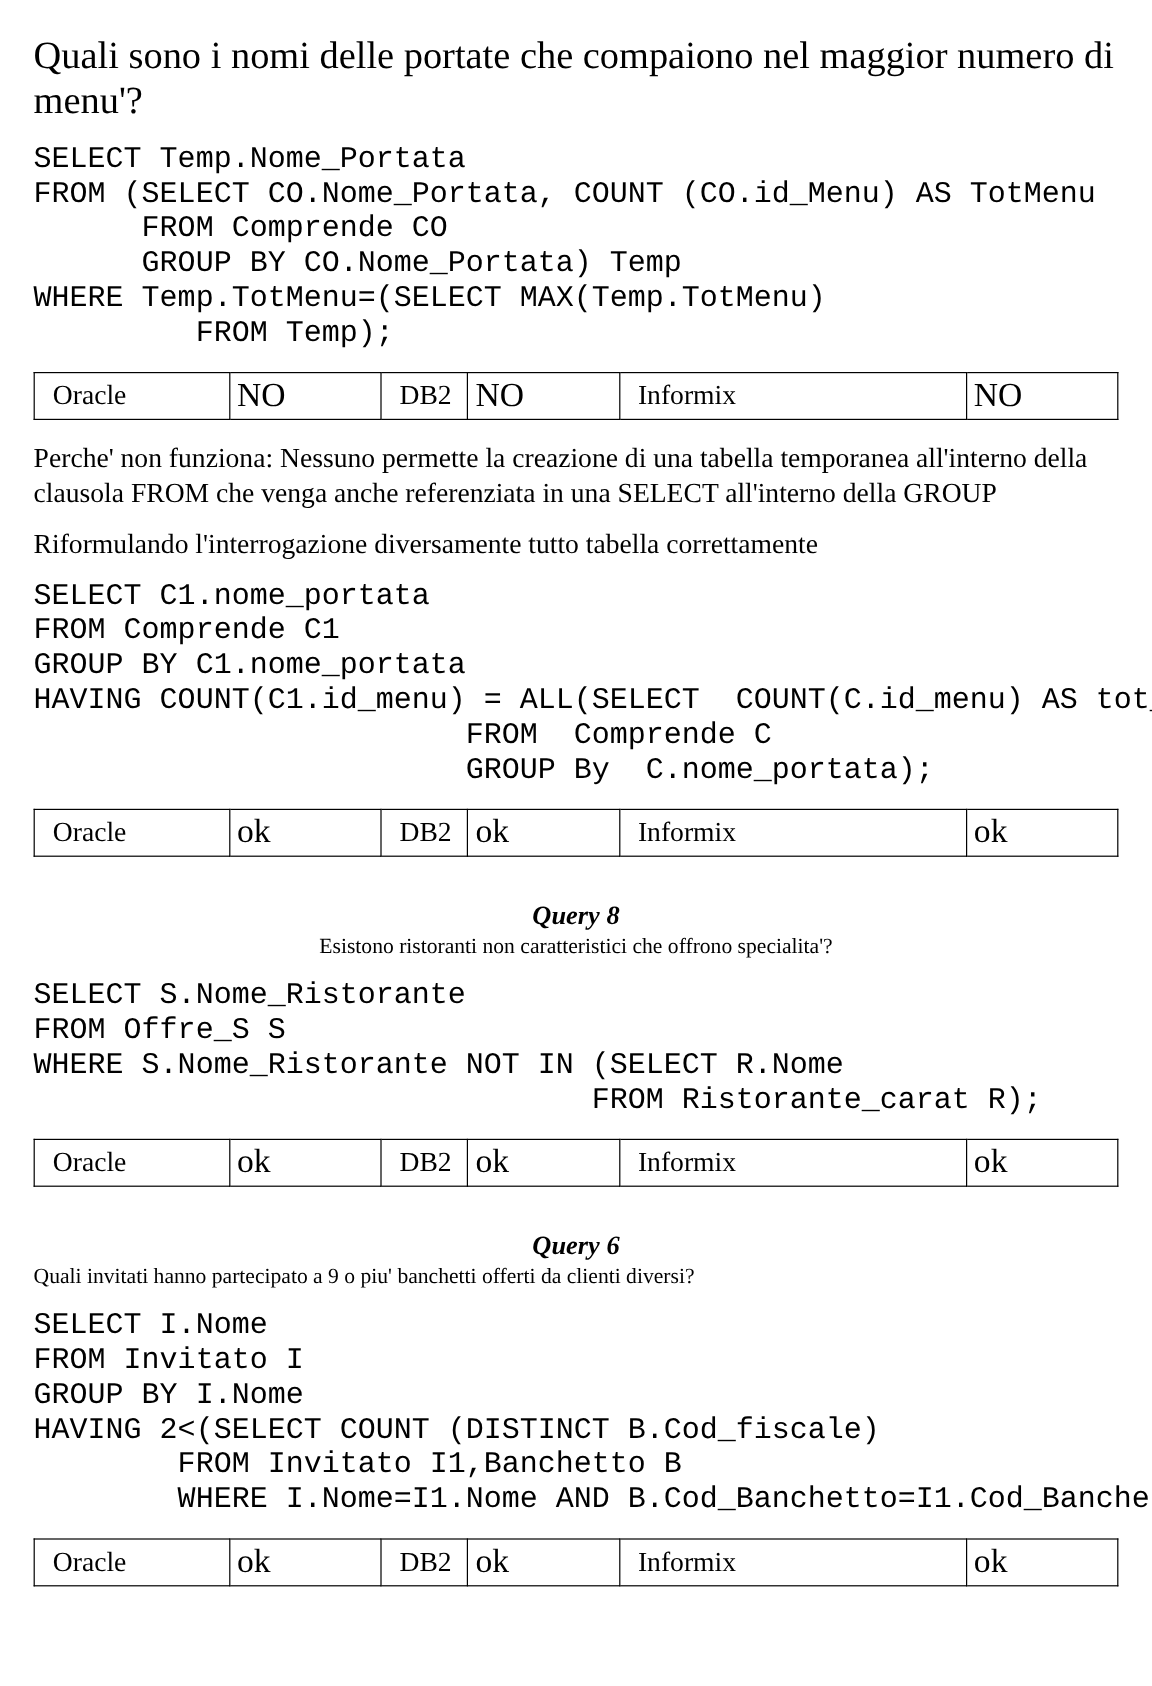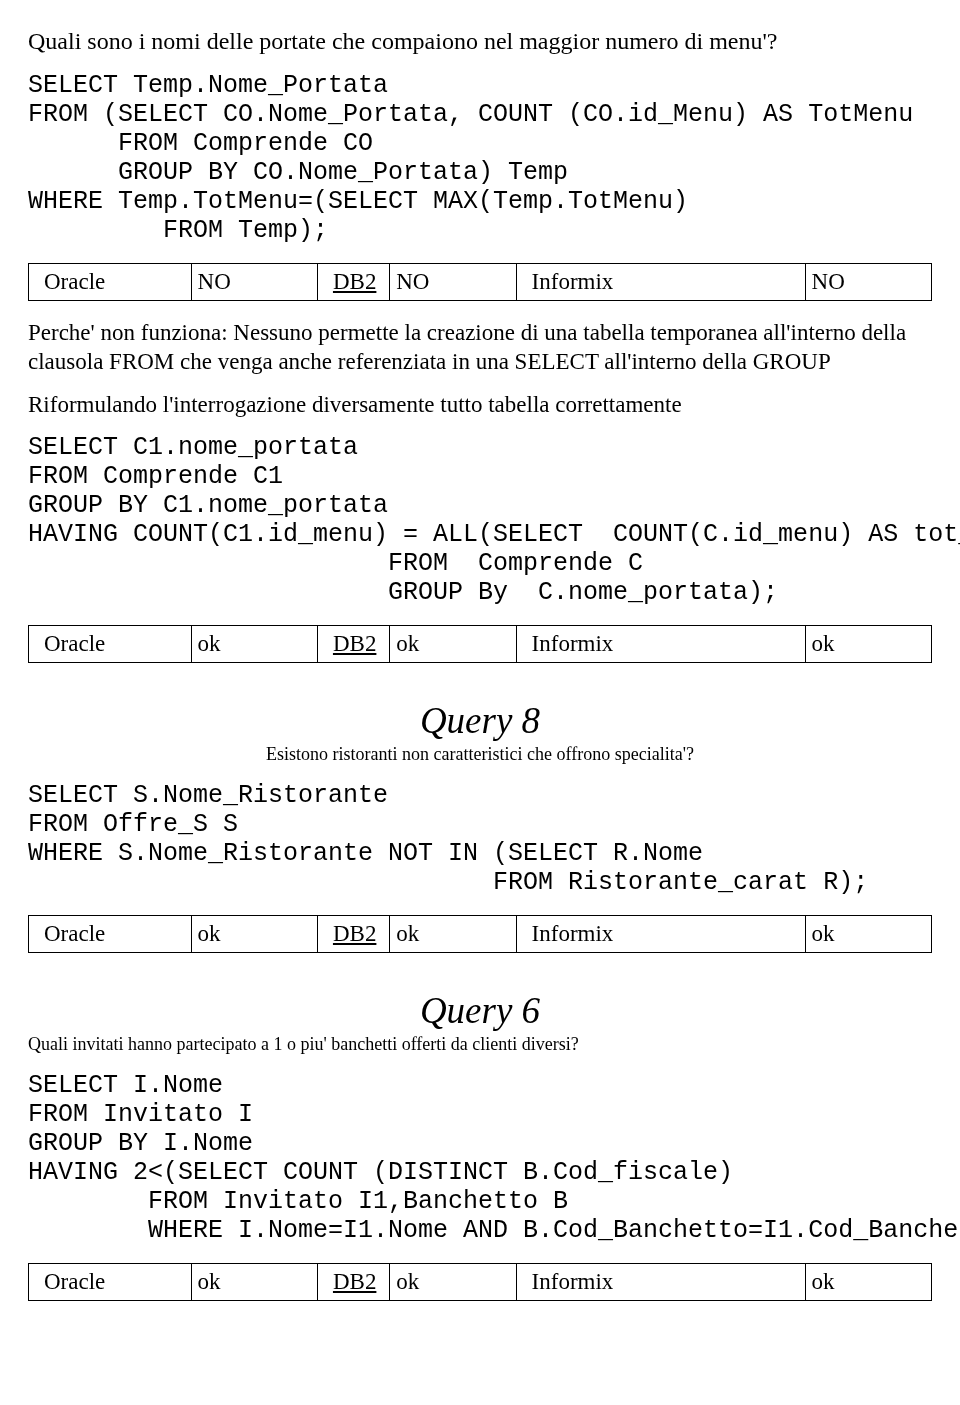--- a/index.html
+++ b/index.html
@@ -5,58 +5,58 @@
   body{
     background:#fff;
     font-family:"Times New Roman",Times,serif;
     color:#000;
     margin:0;
     padding:24px 28px;
     width:960px;
     box-sizing:border-box;
   }
   .question{
-    font-size:24px;
+    font-size:32px;
     margin:4px 0 16px 0;
   }
   .code{
     font-family:"Courier New",Courier,monospace;
     font-size:25px;
     white-space:pre;
     margin:0 0 18px 0;
   }
   .dbtable{
     width:100%;
     border-collapse:collapse;
     margin:6px 0 18px 0;
   }
   .dbtable td{
     border:1px solid #000;
     padding:3px 6px;
     height:30px;
     vertical-align:middle;
   }
   .dbtable td.lbl{font-size:23px;padding-left:15px;}
-  .dbtable td.val{font-size:23px;}
+  .dbtable td.val{font-size:28px;}
   .c-oracle{width:18%;}
   .c-v1{width:14%;}
-  .c-db2{width:8%;text-decoration:underline;}
+  .c-db2{width:8%;}
   .c-v2{width:14%;}
   .c-informix{width:32%;}
   .c-v3{width:14%;}
   .para{
     font-size:23px;
     line-height:1.25;
     margin:10px 0 14px 0;
   }
   .qhead{
     font-family:"Times New Roman",Times,serif;
-    font-weight:normal;
+    font-weight:bold;
     font-style:italic;
-    font-size:37px;
+    font-size:22px;
     text-align:center;
     margin:36px 0 2px 0;
   }
   .subq{
     font-size:18px;
     text-align:center;
     margin:0 0 16px 0;
   }
   .subq.left{
     text-align:left;
@@ -125,21 +125,21 @@
     <td class="val c-v1">ok</td>
     <td class="lbl c-db2">DB2</td>
     <td class="val c-v2">ok</td>
     <td class="lbl c-informix">Informix</td>
     <td class="val c-v3">ok</td>
   </tr>
 </tbody>
   </table>
 
 <div class="qhead">Query 6</div>
-<div class="subq left">Quali invitati hanno partecipato a 1 o piu' banchetti offerti da clienti diversi?</div>
+<div class="subq left">Quali invitati hanno partecipato a 9 o piu' banchetti offerti da clienti diversi?</div>
 
 <pre class="code">SELECT I.Nome
 FROM Invitato I
 GROUP BY I.Nome
 HAVING 2&lt;(SELECT COUNT (DISTINCT B.Cod_fiscale)
         FROM Invitato I1,Banchetto B
         WHERE I.Nome=I1.Nome AND B.Cod_Banchetto=I1.Cod_Banchetto);</pre>
 
 <table class="dbtable">
   <tbody>

